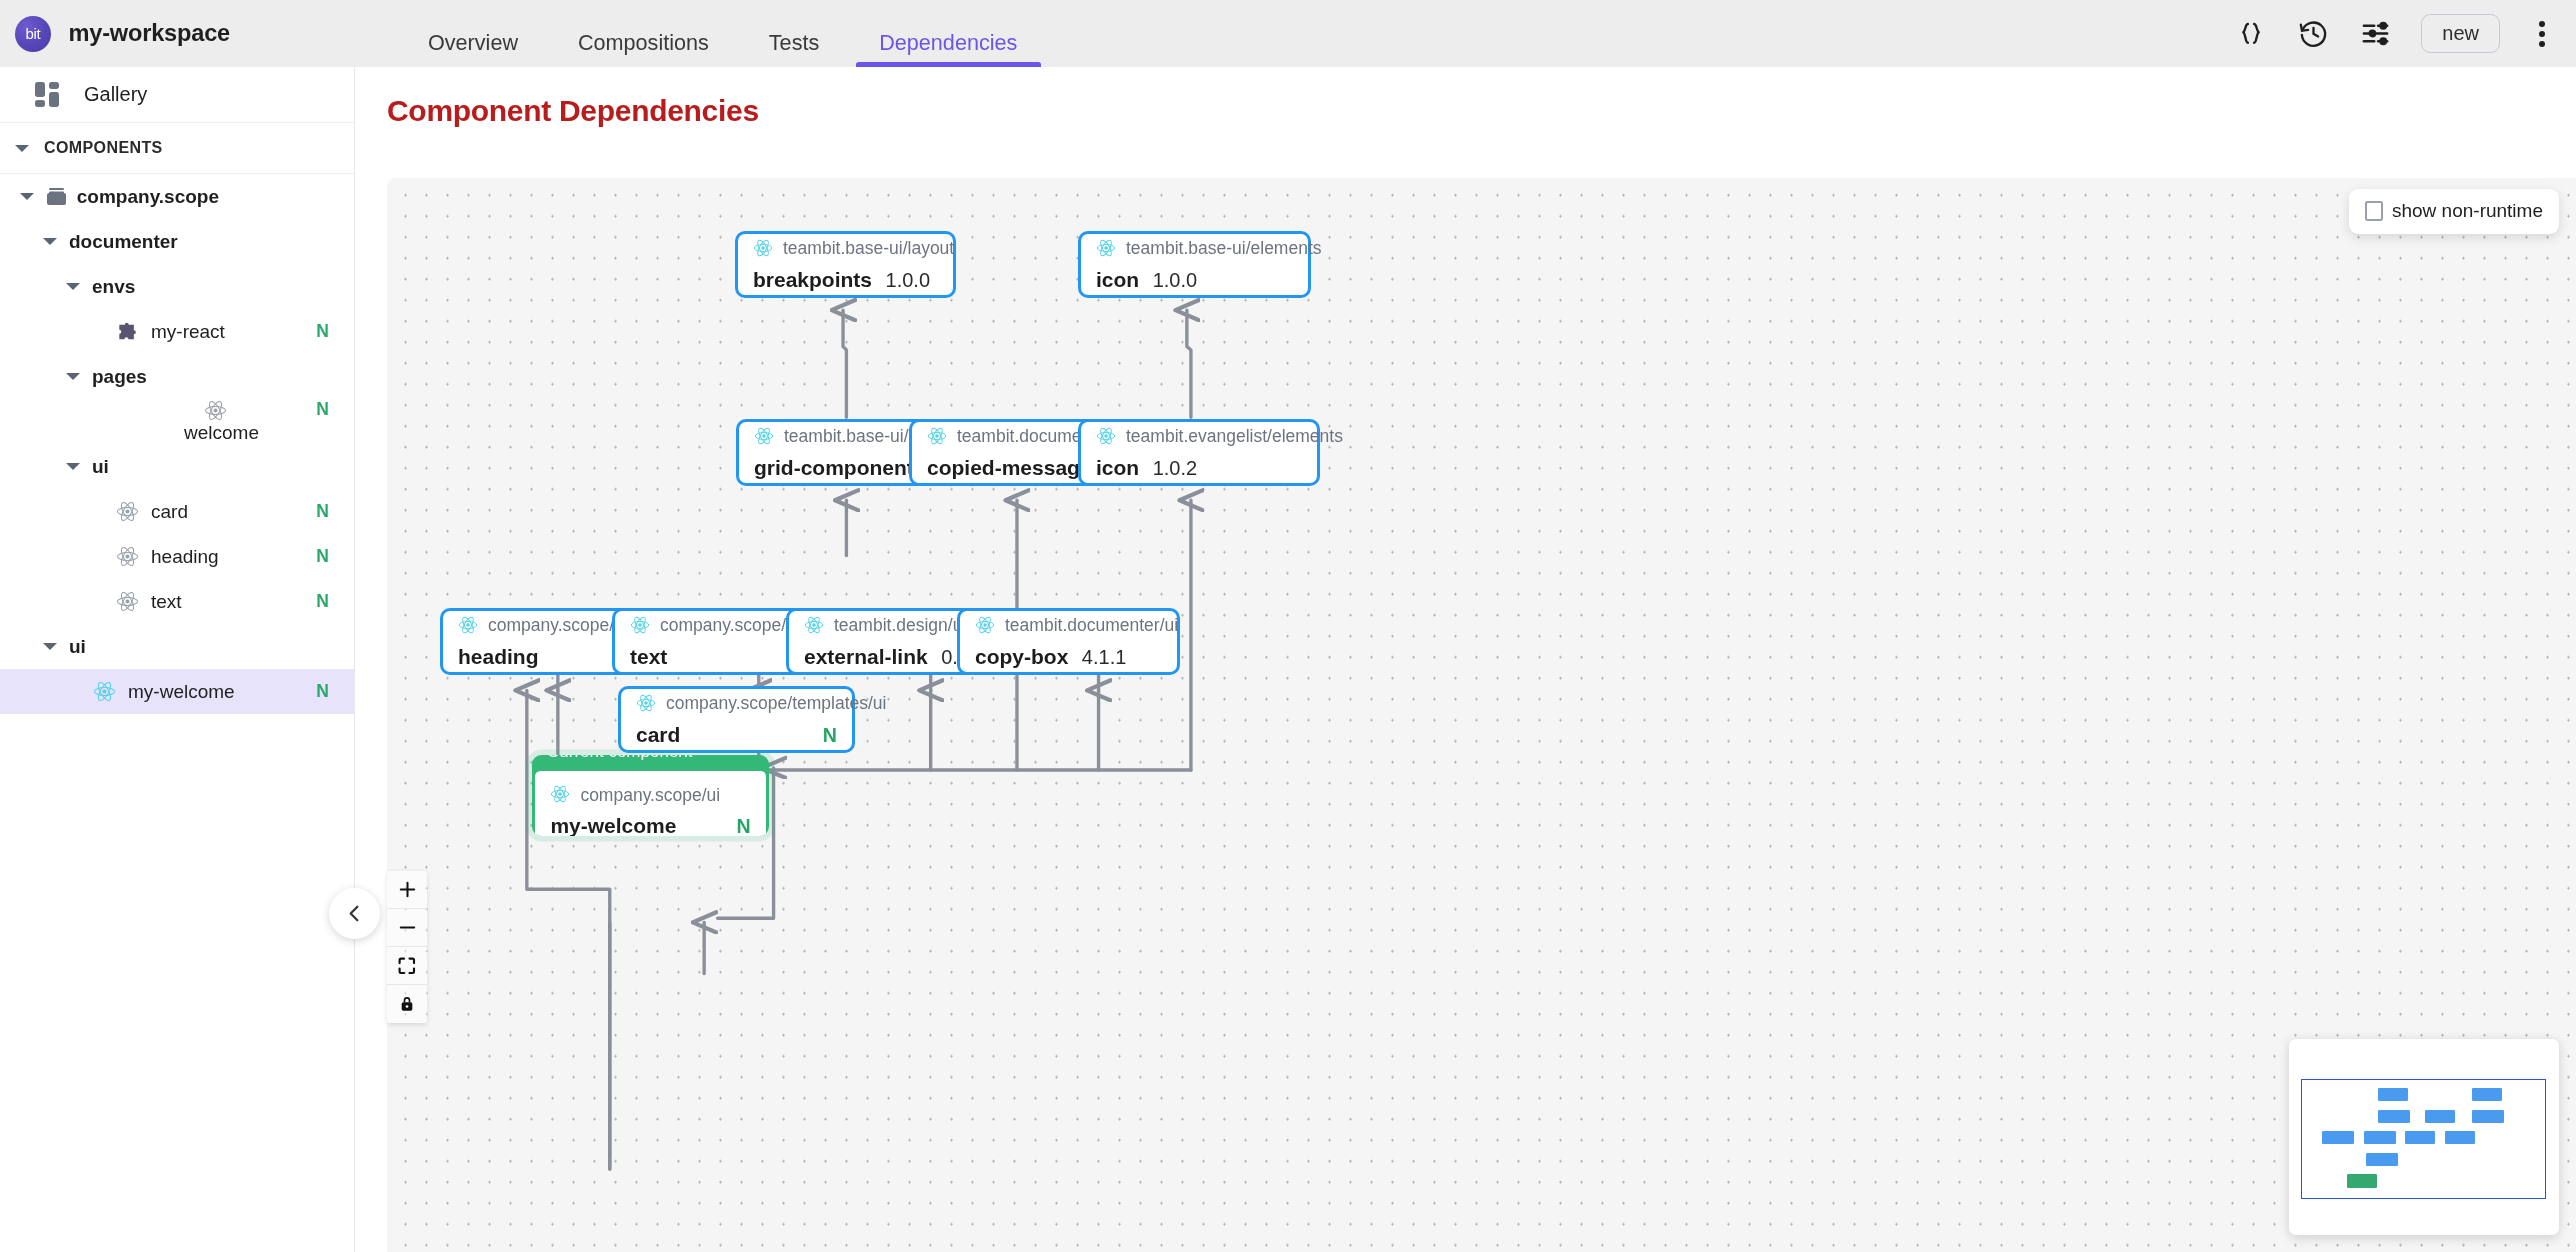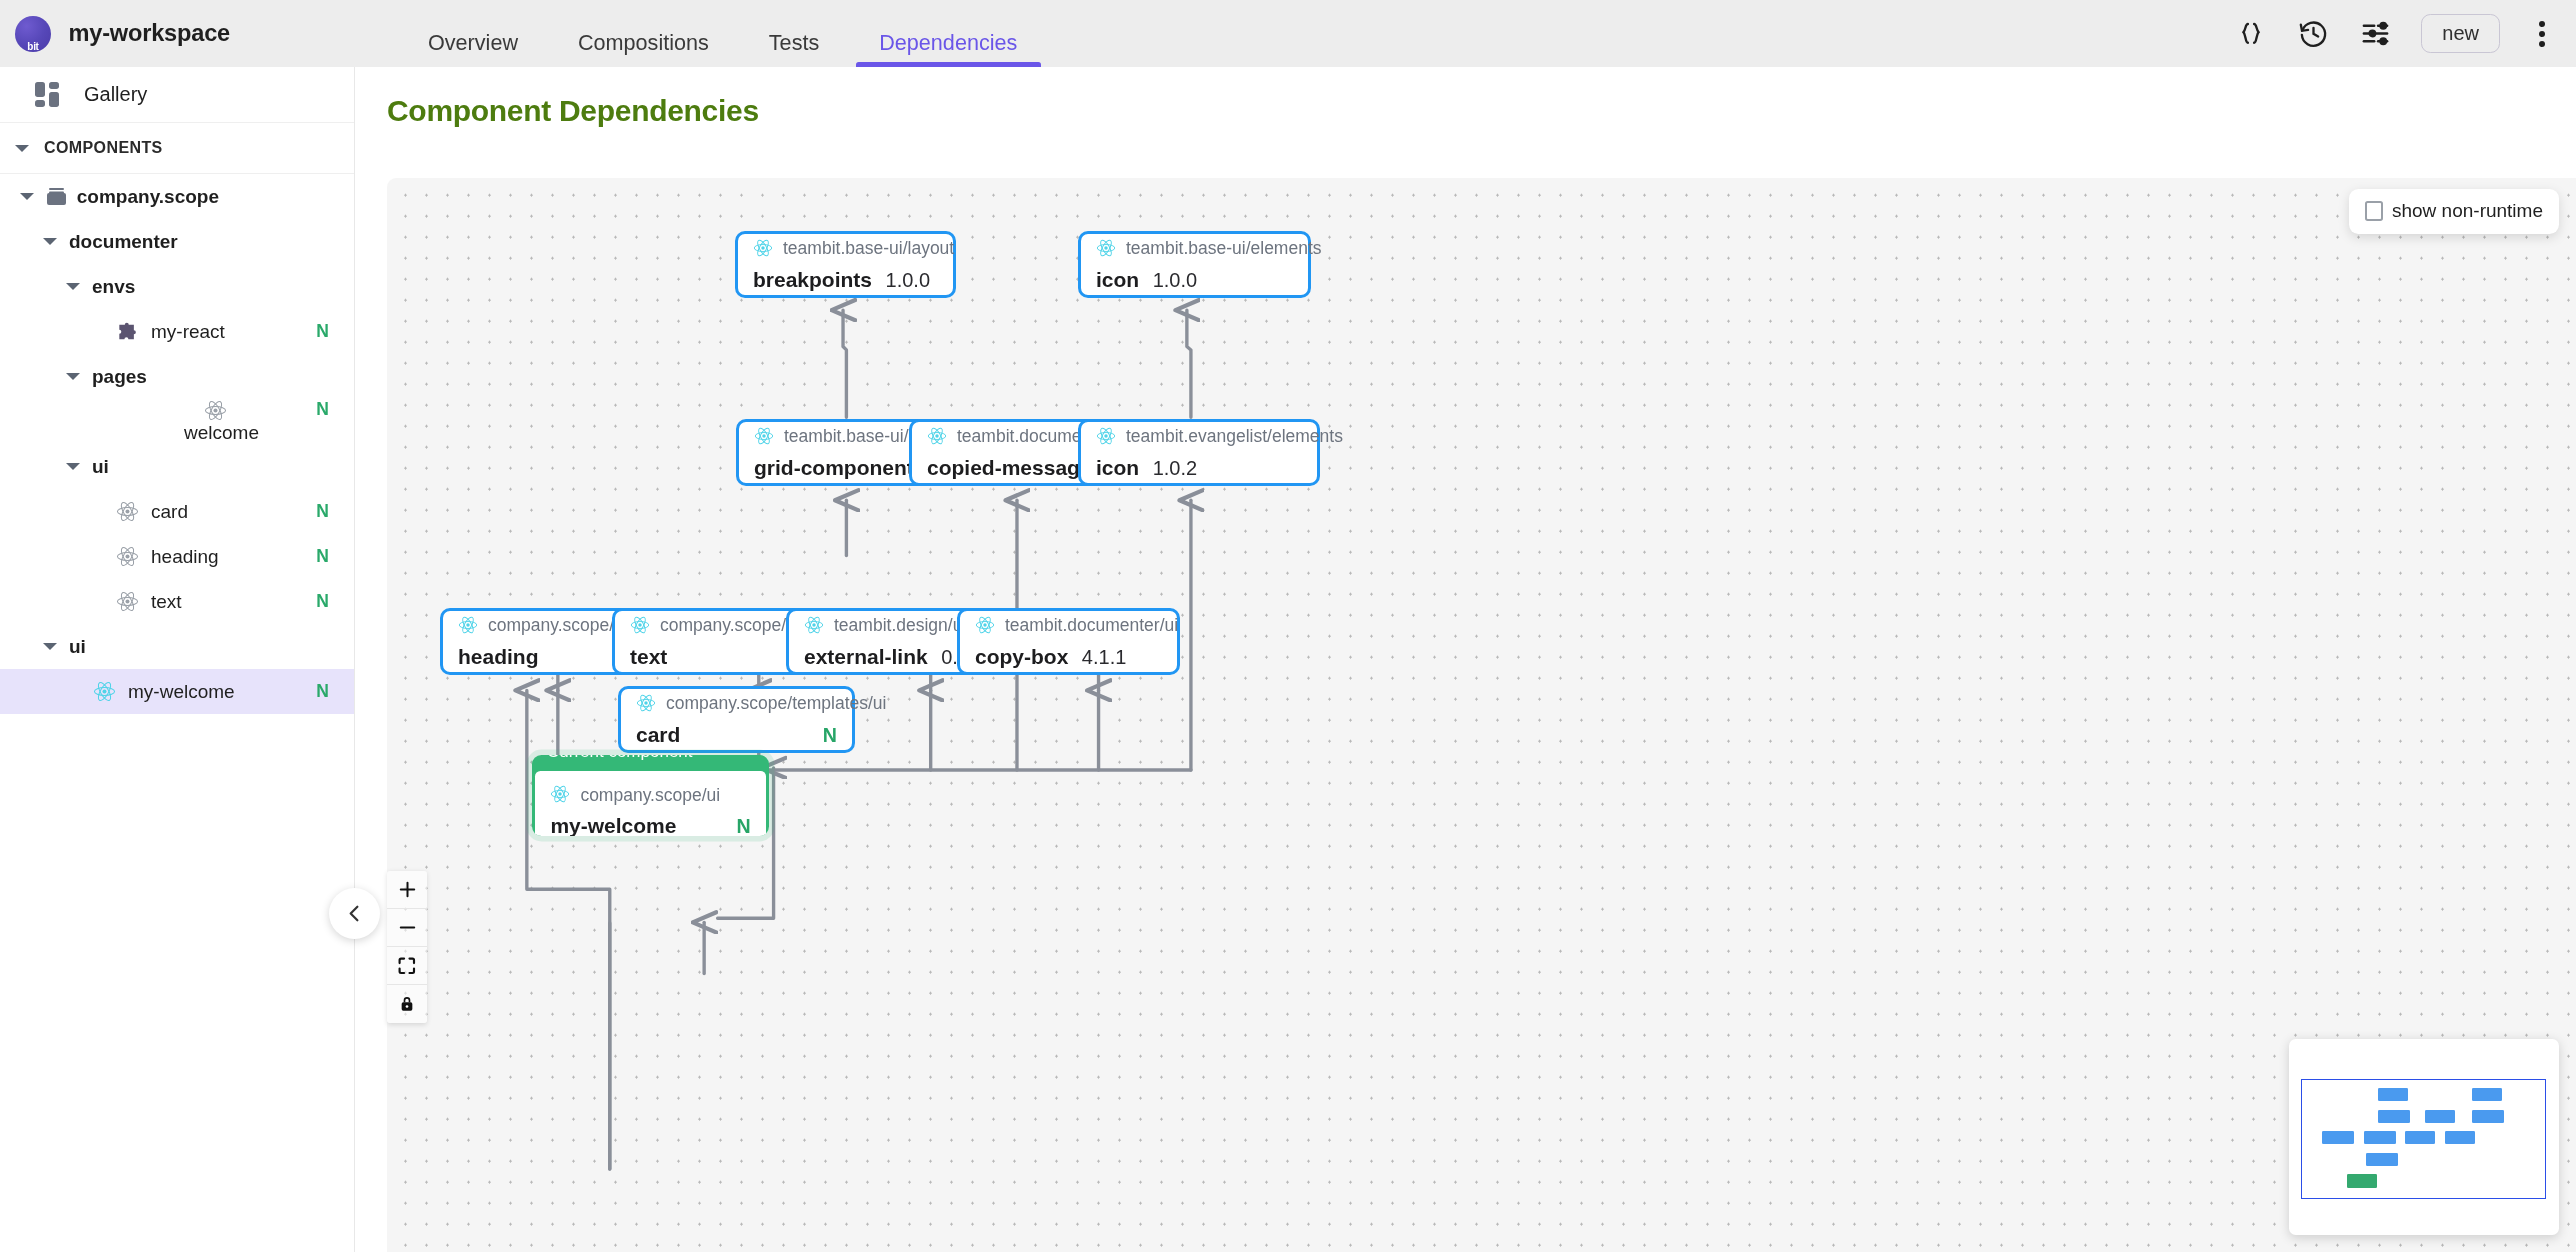--- a/index.html
+++ b/index.html
@@ -12,22 +12,22 @@
   
   #topbar {
     position: absolute; left: 0; top: 0; width: 2576px; height: 67px;
     background: #ededed;
     display: flex; align-items: center;
   }
   #brand { display: flex; align-items: center; gap: 17.5px; padding-left: 15px; width: 378px; }
   .bit-logo {
     width: 36px; height: 36px; border-radius: 50%;
     background: radial-gradient(circle at 32% 28%, #6f5bd0 0%, #5647b8 52%, #4b3ba8 100%);
-    display: flex; align-items: flex-end; justify-content: center;
-    color: #fff; font-size: 10px; font-weight: bold; letter-spacing: -0.3px;
+    display: flex; align-items: center; justify-content: center;
+    color: #fff; font-size: 15px; font-weight: normal; letter-spacing: -0.3px;
   }
   #workspace-title { font-size: 23.6px; font-weight: bold; color: #1f1f1f; letter-spacing: -0.2px; }
   #main-tabs { display: flex; align-items: flex-end; height: 67px; gap: 0; margin-left: 20px; }
   .tab {
     position: relative; height: 48px; display: flex; align-items: center;
     padding: 0 30px; font-size: 21.6px; color: #3a3a3a; cursor: pointer;
   }
   .tab.active { color: #6a56e8; }
   .tab.active::after {
     content: ""; position: absolute; left: 6.7px; right: 6.7px; bottom: 0;
@@ -78,21 +78,21 @@
   .tree-label.bold { font-weight: bold; }
   .tree-badge { position: absolute; right: 25px; font-size: 17.5px; color: #2aa96a; font-weight: 600; }
   .folder-glyph { width: 20px; height: 17.5px; position: relative; margin-right: 10.8px; flex: none; }
   .folder-glyph::before { content:""; position:absolute; left:0.7px; top:5.4px; width:19px; height:12px; background:#6b7280; border-radius:2px; }
   .folder-glyph::after { content:""; position:absolute; left:2.7px; top:0px; width:15px; height:2px; background:#6b7280; border-radius:1.3px; box-shadow: 0 3.4px 0 0 #6b7280; }
   .react-glyph { width: 23px; height: 23px; margin-right: 12px; flex: none; }
   .puzzle-glyph { width: 23px; height: 20px; margin-right: 12px; flex: none; }
 
   
   #main { position: absolute; left: 355px; top: 67px; width: 2221px; height: 1185px; background: #fff; }
-  #page-title { position: absolute; left: 32px; top: 27px; font-size: 30px; font-weight: bold; color: #4d7c0f; letter-spacing: -0.3px; }
+  #page-title { position: absolute; left: 32px; top: 27px; font-size: 30px; font-weight: bold; color: #b91c1c; letter-spacing: -0.3px; }
   #graph-area {
     position: absolute; left: 32px; top: 111px; width: 2189px; height: 1074px;
     background-color: #f5f5f5;
     background-image: radial-gradient(#b9b9b9 1.1px, transparent 1.1px);
     background-size: 21px 21px; background-position: 8px 6.7px;
     border-top-left-radius: 9.4px; overflow: hidden;
   }
   #edge-svg { position: absolute; left: 0; top: 0; width: 2189px; height: 1074px; }
 
   

